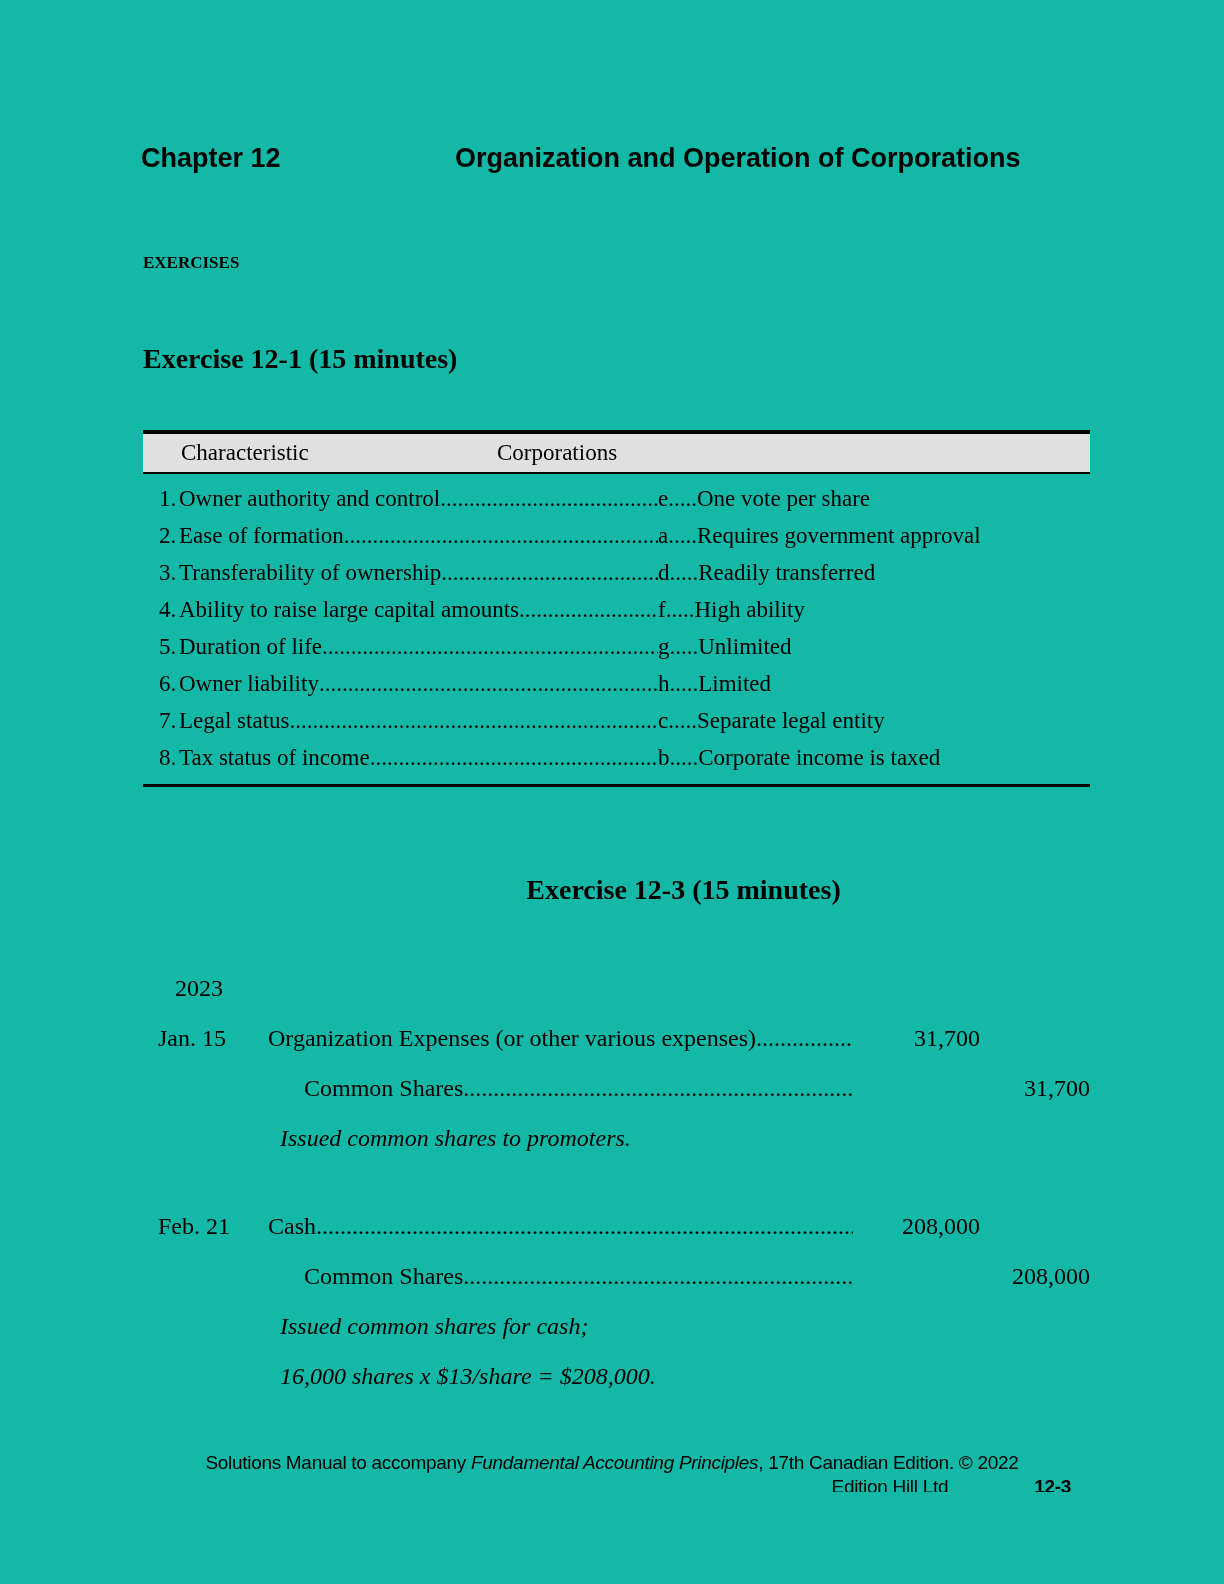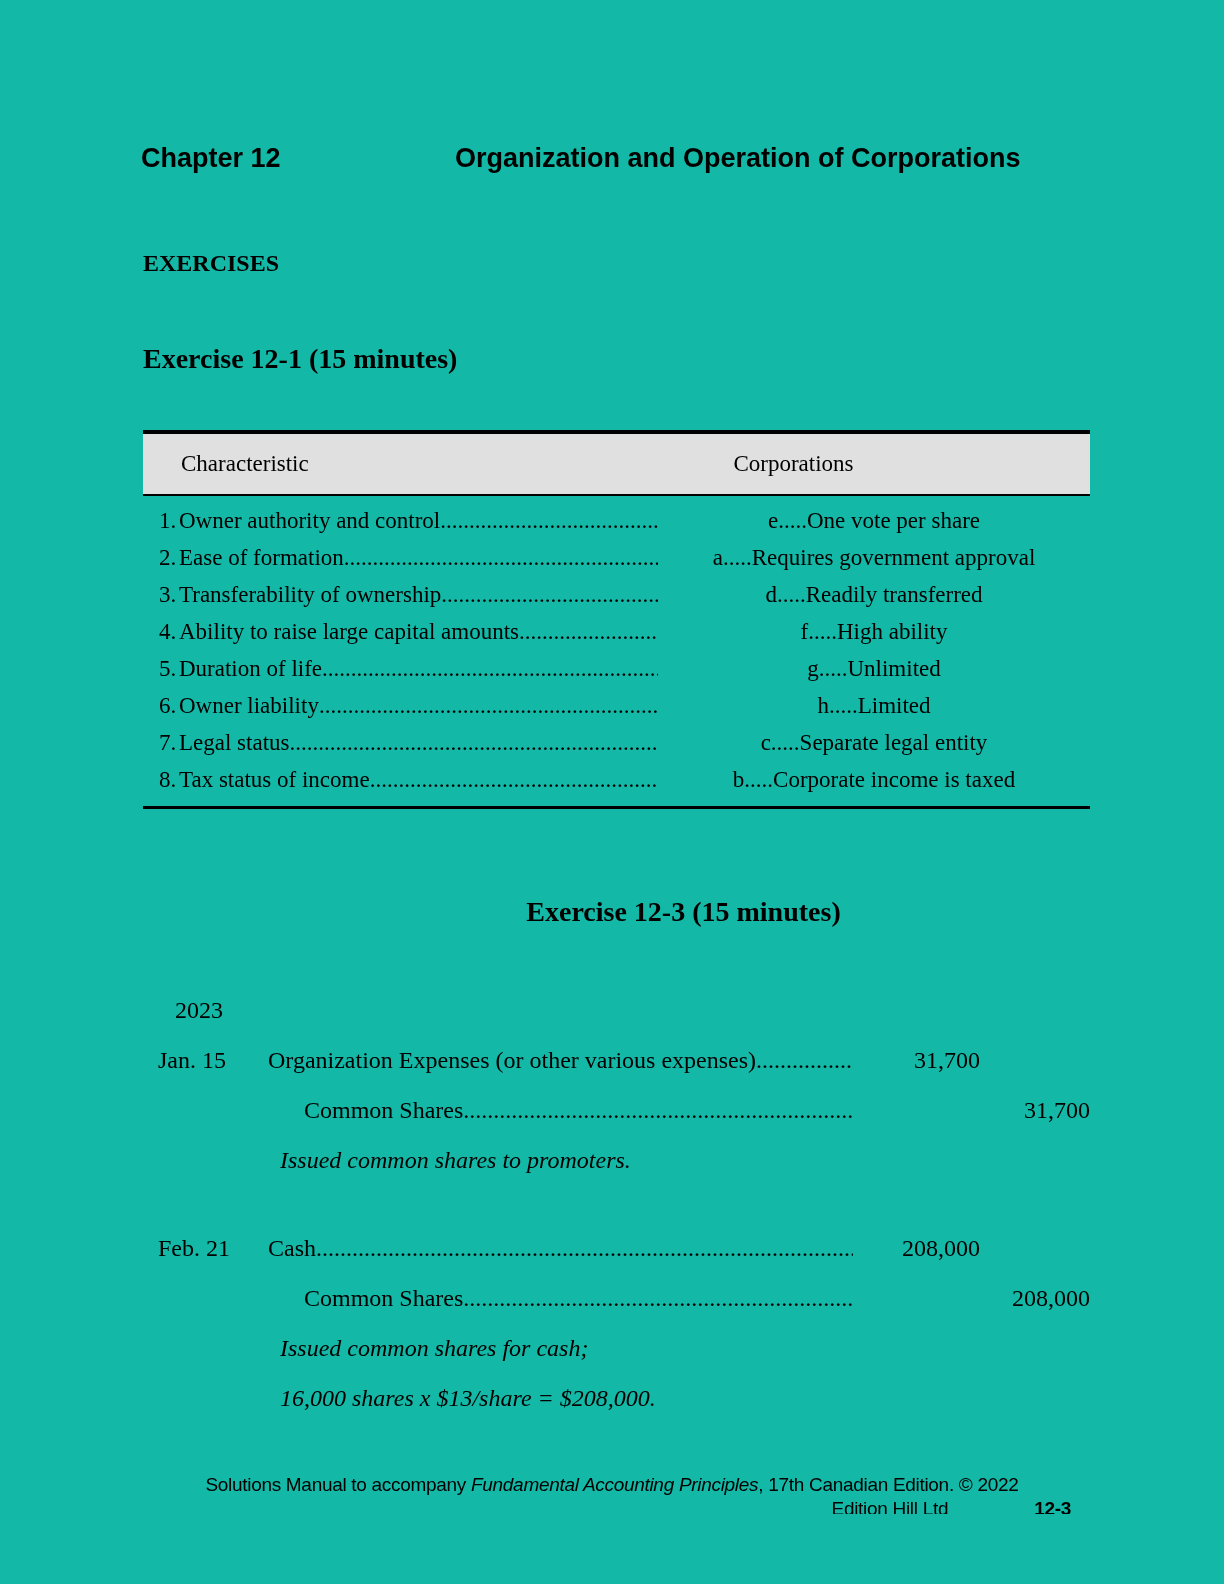--- a/index.html
+++ b/index.html
@@ -21,21 +21,21 @@
     font-family: "Liberation Sans", sans-serif;
     font-weight: bold;
     font-size: 27px;
     line-height: 32px;
   }
   .chapter-header .chapter-label { flex: 0 0 314px; }
 
   
   .exercises-heading {
     margin: 74px 0 0 143px;
-    font-size: 24px;
+    font-size: 17px;
     font-weight: bold;
     line-height: 30px;
   }
   .exercise-heading {
     margin-left: 143px;
     font-size: 28px;
     font-weight: bold;
     line-height: 30px;
   }
   .exercise-heading.ex1 { margin-top: 66px; }
@@ -45,35 +45,35 @@
   .match-table {
     margin: 56px 0 0 143px;
     width: 947px;
     border-top: 4px solid #000;
     border-bottom: 3px solid #000;
     font-size: 23px;
   }
   .thead {
     display: flex;
     align-items: center;
-    height: 62px;
+    height: 40px;
     background: #e0e0e0;
     border-bottom: 2px solid #000;
   }
   .thead .c1 { flex: 0 0 354px; padding-left: 38px; }
-  .thead .c2 { flex: 1 1 auto; text-align: center; }
+  .thead .c2 { flex: 1 1 auto; text-align: left; }
   .tbody { padding: 6px 0 8px 0; }
   .trow { display: flex; height: 37px; line-height: 37px; }
   .trow .num  { flex: 0 0 36px; padding-left: 16px; }
   .trow .char { flex: 0 0 auto; white-space: nowrap; }
   .trow .leader {
     flex: 1 1 auto; min-width: 0;
     overflow: hidden; white-space: nowrap;
   }
-  .trow .ans { flex: 0 0 432px; white-space: nowrap; overflow: hidden; text-align: center; }
+  .trow .ans { flex: 0 0 432px; white-space: nowrap; overflow: hidden; }
 
   
   .journal { margin: 68px 0 0 158px; font-size: 24px; }
   .year-label { margin: 0 0 20px 17px; line-height: 30px; }
   .jline { display: flex; line-height: 30px; margin-bottom: 20px; }
   .jdate { flex: 0 0 110px; white-space: nowrap; }
   .jacct { flex: 0 0 585px; display: flex; min-width: 0; }
   .jacct .acct-text { flex: 0 0 auto; white-space: nowrap; }
   .jacct .leader { flex: 1 1 auto; min-width: 0; overflow: hidden; white-space: nowrap; }
   .jacct.credit-indent { padding-left: 36px; }

